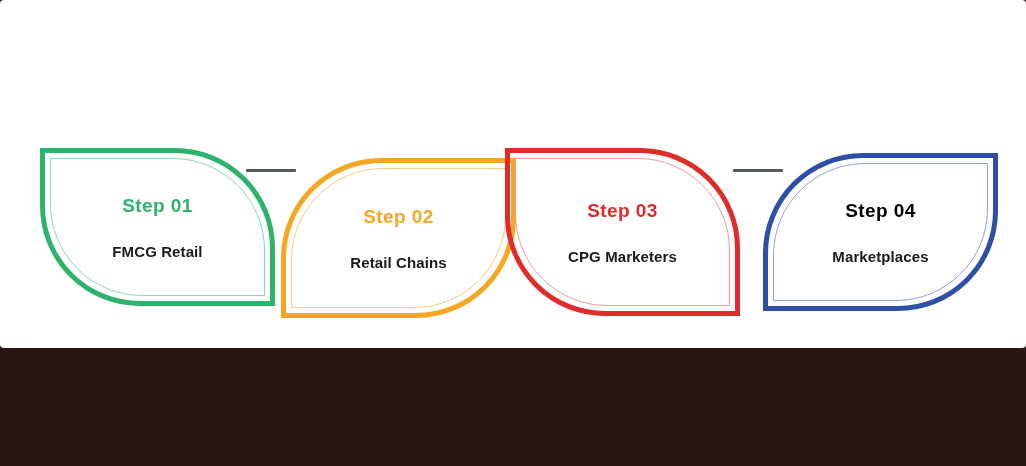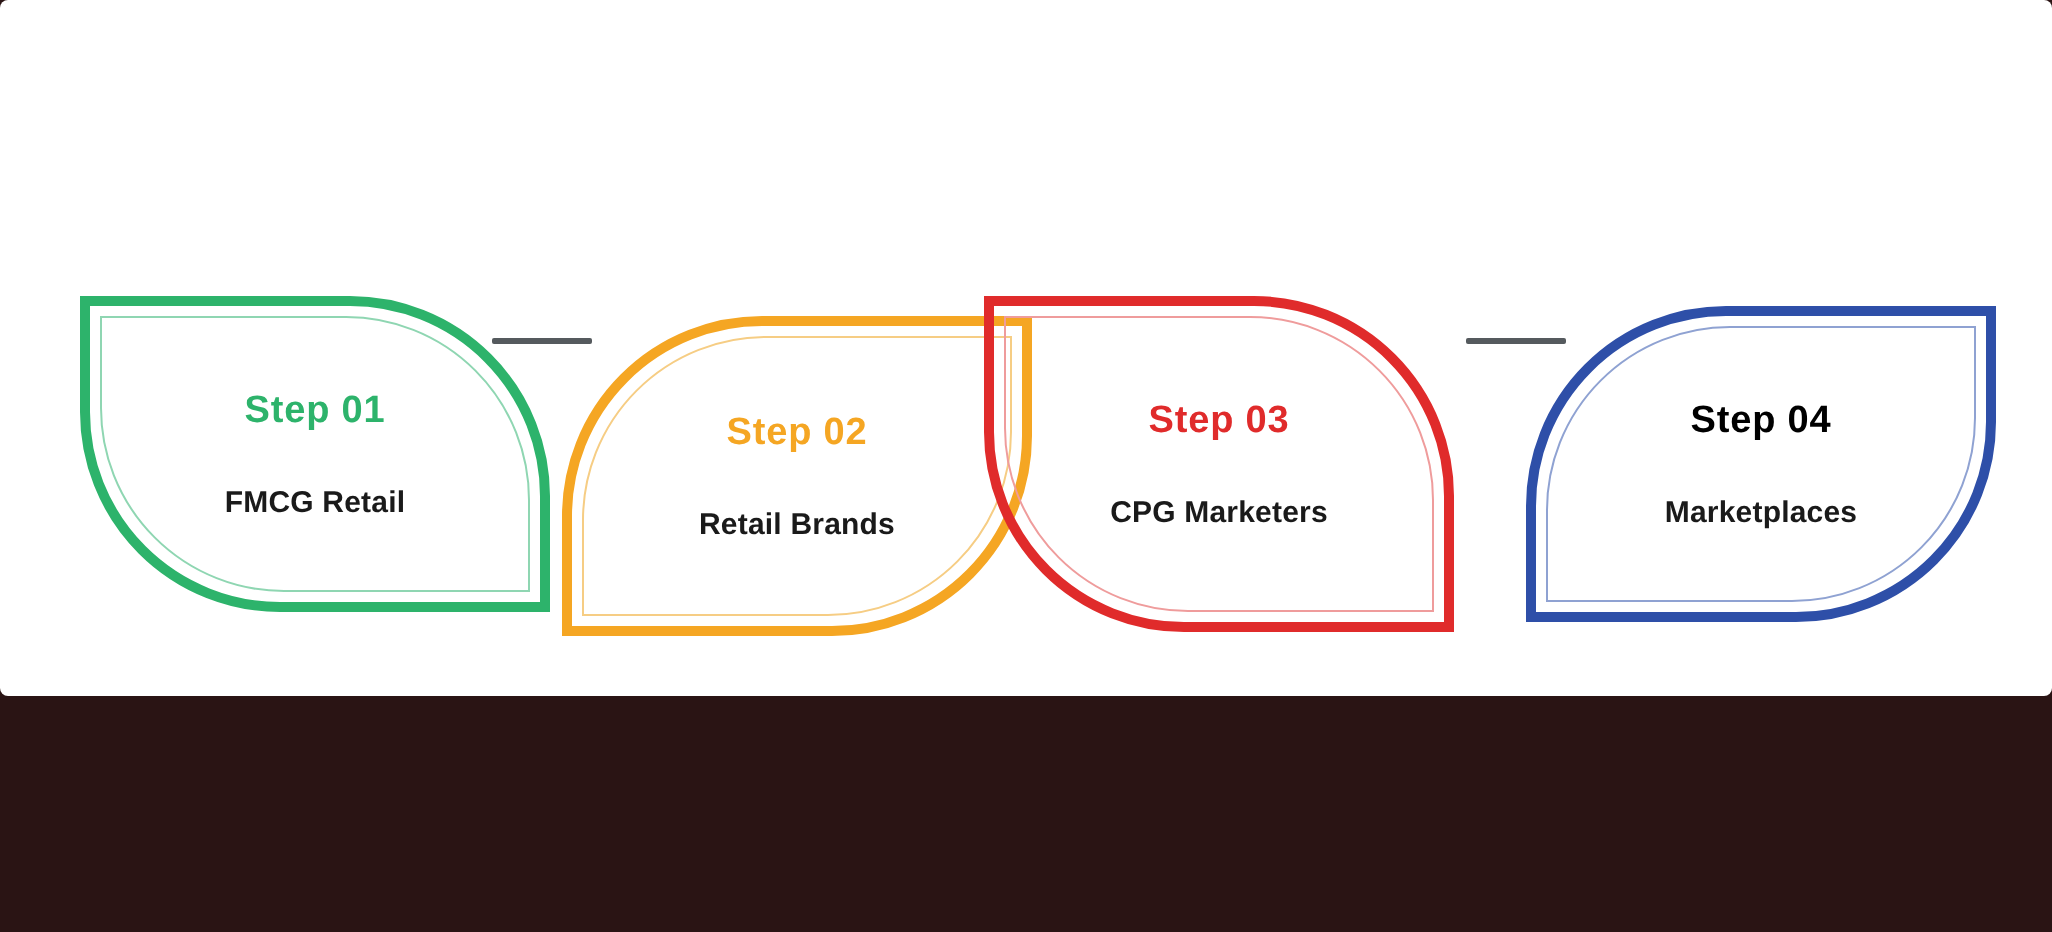--- a/index.html
+++ b/index.html
@@ -118,25 +118,25 @@
       <div class="step-label" style="color: rgb(45, 179, 107);">Step 01</div>
       <div class="step-title">FMCG Retail</div>
     </div>
   </div>
 
   <div class="step-card leaf-b" style="left: 281px; top: 158px; width: 235px; height: 160px; background: transparent;">
     <div class="card-outer" style="border-color: rgb(245, 166, 35);"></div>
     <div class="card-inner" style="border-color: rgb(246, 205, 132);"></div>
     <div class="card-text">
       <div class="step-label" style="color: rgb(245, 166, 35);">Step 02</div>
-      <div class="step-title">Retail Brands</div>
+      <div class="step-title">Retail Chains</div>
     </div>
   </div>
 
-  <div class="step-card leaf-a" style="left: 492px; top: 148px; width: 235px; height: 168px; background: transparent;">
+  <div class="step-card leaf-a" style="left: 505px; top: 148px; width: 235px; height: 168px; background: transparent;">
     <div class="card-outer" style="border-color: rgb(224, 43, 43);"></div>
     <div class="card-inner" style="border-color: rgb(239, 156, 156);"></div>
     <div class="card-text">
       <div class="step-label" style="color: rgb(224, 43, 43);">Step 03</div>
       <div class="step-title">CPG Marketers</div>
     </div>
   </div>
 
   <div class="step-card leaf-b" style="left: 763px; top: 153px; width: 235px; height: 158px; background: transparent;">
     <div class="card-outer" style="border-color: rgb(46, 79, 168);"></div>

